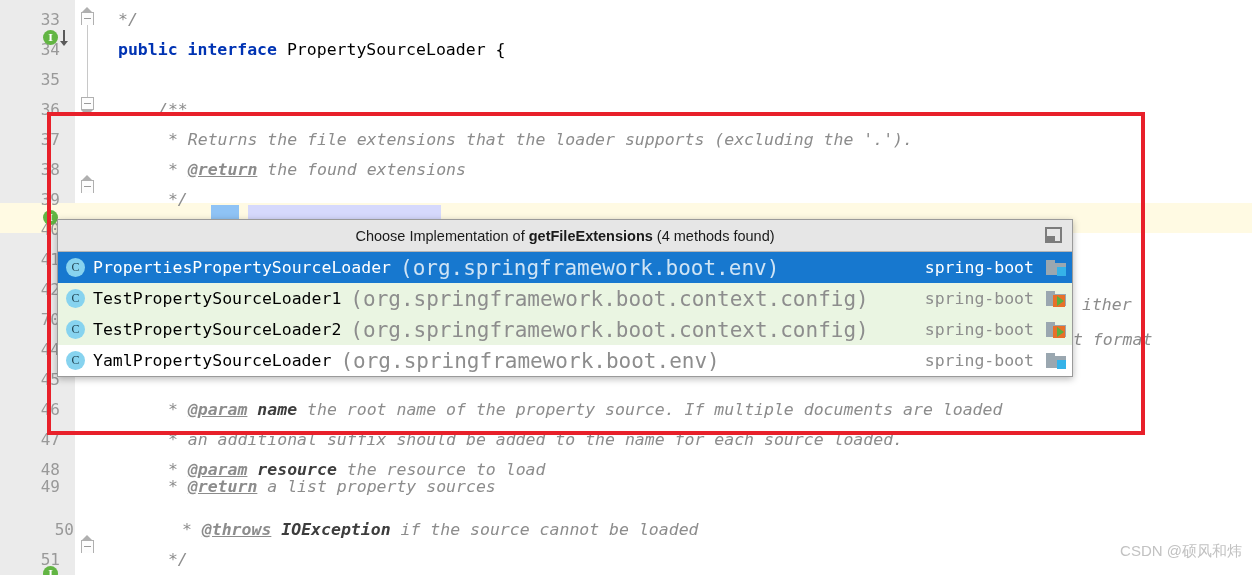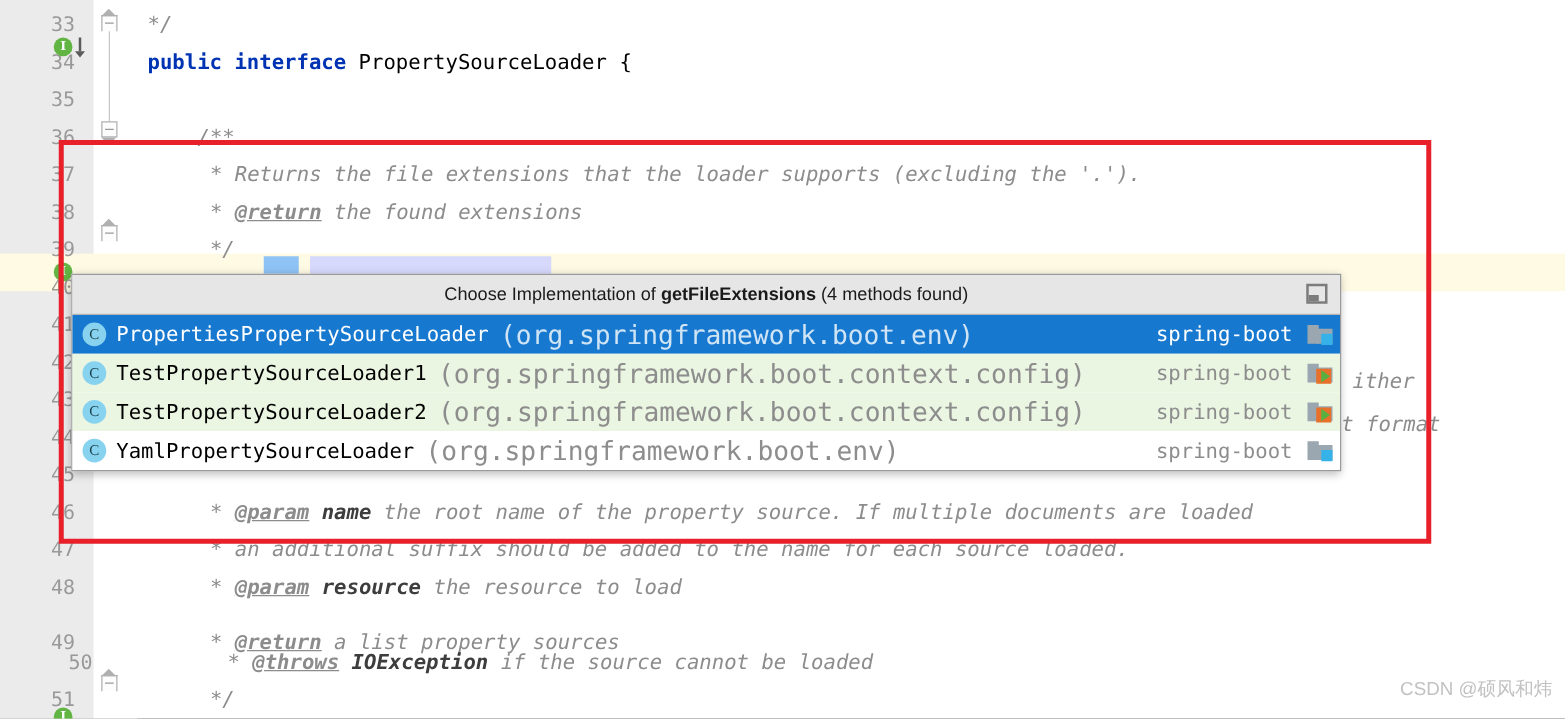--- a/index.html
+++ b/index.html
@@ -8,21 +8,21 @@
     background: #ffffff;
   }
   body {
     font-family: "DejaVu Sans Mono", monospace;
   }
   #app {
     position: relative;
     width: 1252px;
     height: 575px;
     overflow: hidden;
-    background: #404040;
+    background: #0369a1;
   }
 
   
   .editor {
     position: absolute;
     inset: 0;
     background: #ffffff;
   }
   .gutter-bg {
     position: absolute;
@@ -341,27 +341,27 @@
         <div class="code-line" style="top: 5px;"><span class="ln">33</span><span class="code-text" style="left: 118px;"><span class="cmt">*/</span></span></div>
         <div class="code-line" style="top: 35px;"><span class="ln">34</span><span class="code-text" style="left: 118px;"><span class="kw">public interface </span><span class="plain">PropertySourceLoader {</span></span></div>
         <div class="code-line" style="top: 65px;"><span class="ln">35</span><span class="code-text" style="left: 118px;"></span></div>
         <div class="code-line" style="top: 95px;"><span class="ln">36</span><span class="code-text" style="left: 158px;"><span class="cmt">/**</span></span></div>
         <div class="code-line" style="top: 125px;"><span class="ln">37</span><span class="code-text" style="left: 158px;"><span class="cmt"> * Returns the file extensions that the loader supports (excluding the '.').</span></span></div>
         <div class="code-line" style="top: 155px;"><span class="ln">38</span><span class="code-text" style="left: 158px;"><span class="cmt"> * </span><span class="tag">@return</span><span class="cmt"> the found extensions</span></span></div>
         <div class="code-line" style="top: 185px;"><span class="ln">39</span><span class="code-text" style="left: 158px;"><span class="cmt"> */</span></span></div>
         <div class="code-line" style="top: 215px;"><span class="ln">40</span><span class="code-text" style="left: 158px;"><span class="plain">String[] getFileExtensions();</span></span></div>
         <div class="code-line" style="top: 245px;"><span class="ln">41</span><span class="code-text" style="left: 118px;"></span></div>
         <div class="code-line" style="top: 275px;"><span class="ln">42</span><span class="code-text" style="left: 118px;"></span></div>
-        <div class="code-line" style="top: 305px;"><span class="ln">43</span><span class="code-text" style="left: 118px;"></span></div>
+        <div class="code-line" style="top: 305px;"><span class="ln">70</span><span class="code-text" style="left: 118px;"></span></div>
         <div class="code-line" style="top: 335px;"><span class="ln">44</span><span class="code-text" style="left: 118px;"></span></div>
         <div class="code-line" style="top: 365px;"><span class="ln">45</span><span class="code-text" style="left: 118px;"></span></div>
         <div class="code-line" style="top: 395px;"><span class="ln">46</span><span class="code-text" style="left: 158px;"><span class="cmt"> * </span><span class="tag">@param</span><span class="cmt"> </span><span class="tagparam">name</span><span class="cmt"> the root name of the property source. If multiple documents are loaded</span></span></div>
         <div class="code-line" style="top: 425px;"><span class="ln">47</span><span class="code-text" style="left: 158px;"><span class="cmt"> * an additional suffix should be added to the name for each source loaded.</span></span></div>
         <div class="code-line" style="top: 455px;"><span class="ln">48</span><span class="code-text" style="left: 158px;"><span class="cmt"> * </span><span class="tag">@param</span><span class="cmt"> </span><span class="tagparam">resource</span><span class="cmt"> the resource to load</span></span></div>
-        <div class="code-line" style="top: 499px;"><span class="ln">49</span><span class="code-text" style="left: 158px;"><span class="cmt"> * </span><span class="tag">@return</span><span class="cmt"> a list property sources</span></span></div>
+        <div class="code-line" style="top: 472px;"><span class="ln">49</span><span class="code-text" style="left: 158px;"><span class="cmt"> * </span><span class="tag">@return</span><span class="cmt"> a list property sources</span></span></div>
         <div class="code-line" style="top: 515px; margin-left: 14px;"><span class="ln">50</span><span class="code-text" style="left: 158px;"><span class="cmt"> * </span><span class="tag">@throws</span><span class="cmt"> </span><span class="tagparam">IOException</span><span class="cmt"> if the source cannot be loaded</span></span></div>
         <div class="code-line" style="top: 545px;"><span class="ln">51</span><span class="code-text" style="left: 158px;"><span class="cmt"> */</span></span></div>
       </div>
 
     <div class="fold-marker up" style="left:81px; top:12px;"></div>
     <div class="fold-marker down" style="left:81px; top:97px;"></div>
     <div class="fold-marker up" style="left:81px; top:180px;"></div>
     <div class="fold-marker up" style="left:81px; top:540px;"></div>
 
     <div class="impl-icon" style="left:43px; top:30px;">I</div>

